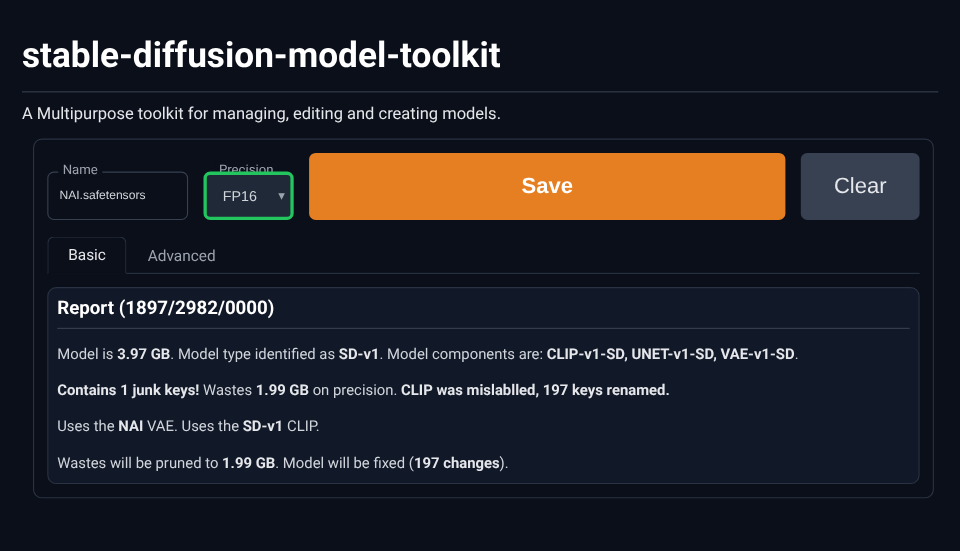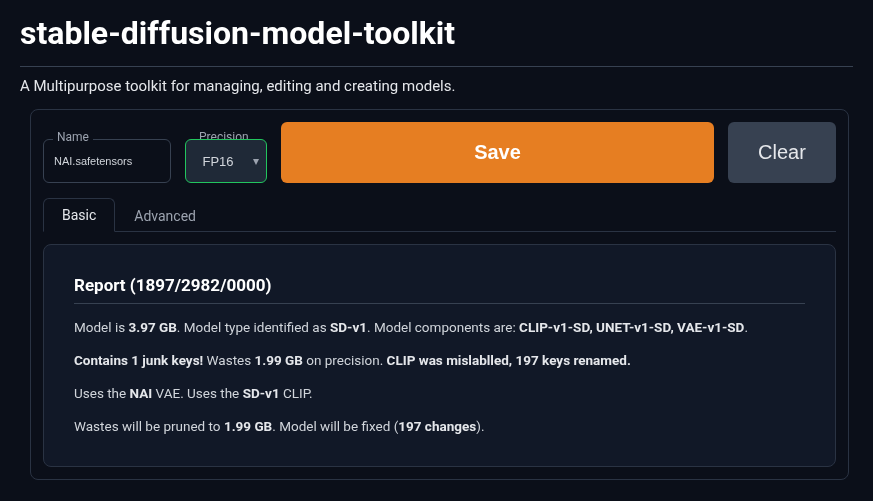--- a/index.html
+++ b/index.html
@@ -9,21 +9,21 @@
     font-family: -apple-system, BlinkMacSystemFont, "Segoe UI", Roboto, Arial, sans-serif;
     width: 873px;
     height: 501px;
     overflow: hidden;
     padding: 0 20px;
   }
   h1.title {
     color: #ffffff;
     font-size: 32px;
     font-weight: 700;
-    padding-top: 14px;
+    padding-top: 31px;
     padding-bottom: 14px;
   }
   .hr { border: none; border-top: 1px solid #374151; margin: 0 0 10px 0; }
   .subtitle { color: #e5e7eb; font-size: 15px; margin-bottom: 14px; }
   .panel {
     border: 1px solid #2a3343;
     border-radius: 8px;
     padding: 12px;
     margin-left: 10px;
     margin-right: 4px;
@@ -47,21 +47,21 @@
     border-radius: 6px;
     color: #d1d5db;
     padding: 0 10px;
     font-size: 11px;
   }
   .select-wrap { position: relative; }
   .precision-select {
     width: 82px;
     height: 44px;
     background: #1f2937;
-    border: 1px solid #22c55e;
+    border: 3px solid #22c55e;
     border-radius: 6px;
     color: #d1d5db;
     padding: 0 26px 0 10px;
     font-size: 13px;
     appearance: none;
     cursor: pointer;
   }
   .chev {
     position: absolute;
     right: 8px;
@@ -105,21 +105,21 @@
   }
   .tab.active {
     color: #e5e7eb;
     border-color: #2a3343;
     background: #0b0f19;
     border-bottom: 1px solid #0b0f19;
   }
   .report-card {
     border: 1px solid #2a3343;
     border-radius: 8px;
-    padding: 30px;
+    padding: 8px;
     margin-top: 12px;
     background: #111827;
   }
   .report-title {
     color: #ffffff;
     font-size: 17px;
     font-weight: 700;
     padding-bottom: 8px;
     border-bottom: 1px solid #374151;
     margin-bottom: 14px;

